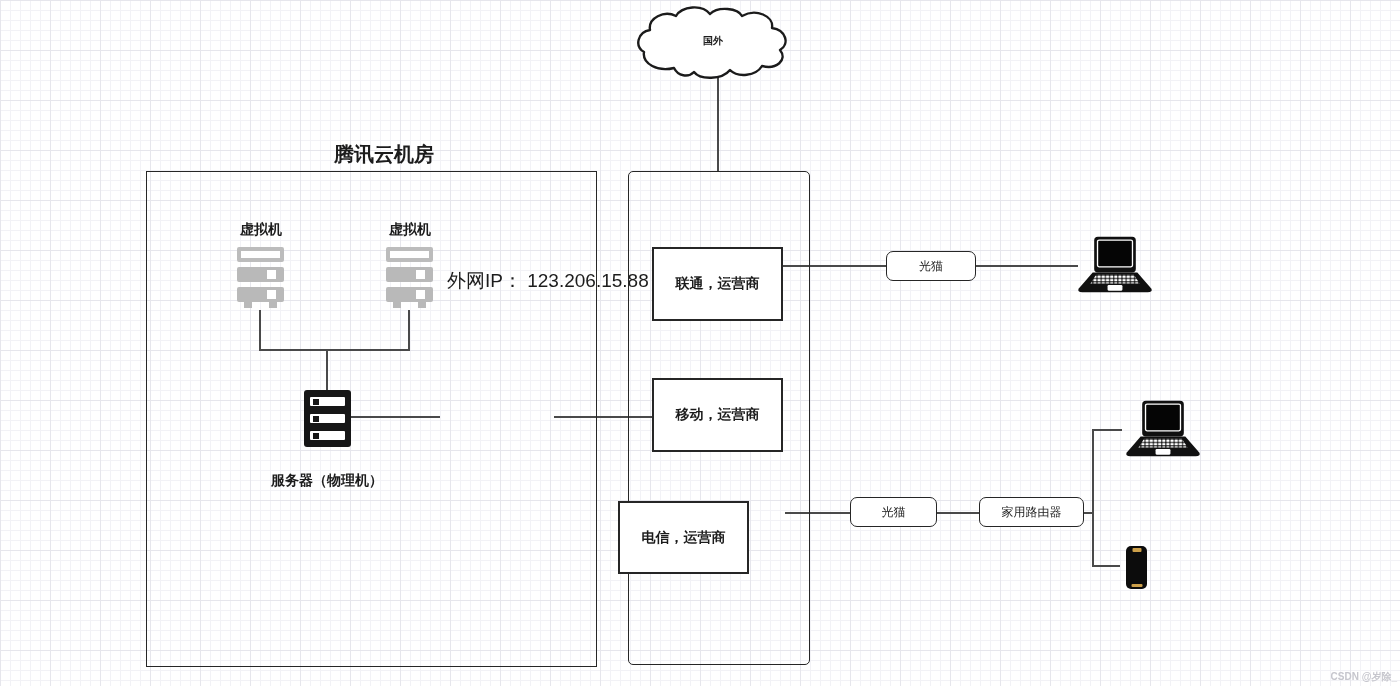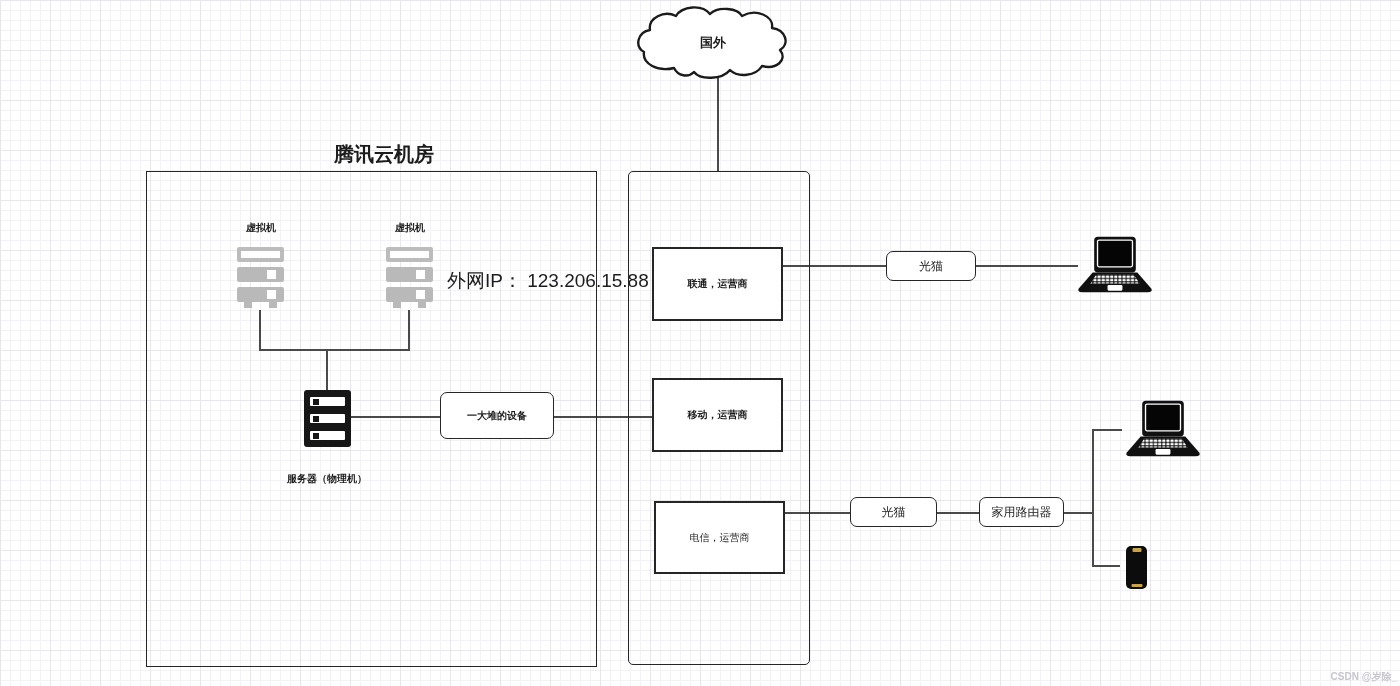--- a/index.html
+++ b/index.html
@@ -14,21 +14,21 @@
     background-size:50px 50px,50px 50px,10px 10px,10px 10px;
     font-family:"Liberation Sans","DejaVu Sans",sans-serif;
     color:#1c1c1c;
   }
   .ln{position:absolute;background:#4a4a4a}
   .box{position:absolute;border:2px solid #262626;display:flex;align-items:center;justify-content:center;text-align:left;box-sizing:border-box}
   .fill{background:#fff}
   .round{border-radius:7px;border-width:1.6px}
   .lbl{position:absolute;white-space:nowrap;font-weight:600}
   .ctr{transform:translateX(-50%)}
-  .fs17{font-size:20px}.fs14{font-size:10px}.fs13{font-size:19px;font-weight:500}.fs12{font-size:12px;font-weight:500}
+  .fs17{font-size:20px}.fs14{font-size:14px}.fs13{font-size:19px;font-weight:500}.fs12{font-size:12px;font-weight:500}
   
   .vm{position:absolute;width:47px}
   .vm .bar{height:15px;border-radius:2px;background:#b9b9b9;position:relative;margin-top:5px}
   .vm .bar.top{background:#fff;border:4.5px solid #bcbcbc;margin-top:0;box-sizing:border-box}
   .vm .bar .sq{position:absolute;top:3px;right:8px;width:9px;height:9px;background:#fff}
   .vm .feet{height:6px;position:relative}
   .vm .feet i{position:absolute;top:0;width:8px;height:6px;background:#b9b9b9}
   .vm .feet i.l{left:7px}.vm .feet i.r{right:7px}
   
   .srv{position:absolute;width:47px;height:57px;background:#161616;border-radius:3px;padding:7px 6px;box-sizing:border-box;display:flex;flex-direction:column;justify-content:space-between}
@@ -74,21 +74,21 @@
   <div class="ln" style="left:785px;top:512px;width:65px;height:2px"></div>
   <div class="ln" style="left:937px;top:512px;width:42px;height:2px"></div>
   <div class="ln" style="left:1063px;top:512px;width:30px;height:2px"></div>
   <div class="ln" style="left:1092px;top:429px;width:2px;height:138px"></div>
   <div class="ln" style="left:1092px;top:429px;width:30px;height:2px"></div>
   <div class="ln" style="left:1092px;top:565px;width:28px;height:2px"></div>
 
   <svg class="cloud" width="160" height="76" viewBox="0 0 160 76">
     <path d="M40 62 C24 66 8 58 10 46 C0 40 4 26 16 24 C14 12 30 4 42 10 C48 0 68 -2 76 8 C84 0 104 2 108 10 C122 2 140 10 138 22 C152 24 156 38 146 44 C154 54 142 64 128 60 C122 70 104 72 96 64 C88 74 66 74 60 66 C54 72 44 70 40 62 Z" fill="#ffffff" stroke="#1b1b1b" stroke-width="2.4" stroke-linejoin="round"></path>
   </svg>
-  <div class="lbl ctr fs14" style="left:713px;top:34px;font-size:13px">国外</div>
+  <div class="lbl ctr fs14" style="left:713px;top:34px;font-size:10px">国外</div>
 
   <div class="lbl ctr fs17" style="left:384px;top:141px">腾讯云机房</div>
   <div class="box" style="left:146px;top:171px;width:451px;height:496px;border-width:1.8px"></div>
 
   <div class="lbl ctr fs14" style="left:261px;top:221px">虚拟机</div>
   <div class="lbl ctr fs14" style="left:410px;top:221px">虚拟机</div>
 
   <div class="vm" style="left:237px;top:247px">
     <div class="bar top"></div>
     <div class="bar">
@@ -124,42 +124,39 @@
       </div>
     <div class="row">
         <i></i>
       </div>
     <div class="row">
         <i></i>
       </div>
   </div>
   <div class="lbl ctr fs14" style="left:327px;top:472px">服务器（物理机）</div>
 
-  <div class="box fill round fs14" style="left:440px;top:392px;width:114px;height:47px;font-weight:600">
-    <span>一大堆的设备</span>
-  </div>
 
   <div class="box" style="left:628px;top:171px;width:182px;height:494px;border-radius:5px;border-width:1.8px"></div>
   <div class="box fill fs14" style="left:652px;top:247px;width:131px;height:74px;font-weight:600">
     <span>联通，运营商</span>
   </div>
   <div class="box fill fs14" style="left:652px;top:378px;width:131px;height:74px;font-weight:600">
     <span>移动，运营商</span>
   </div>
-  <div class="box fill fs14" style="left:654px;top:501px;width:131px;height:73px;font-weight:400">
+  <div class="box fill fs14" style="left:618px;top:501px;width:131px;height:73px;font-weight:700">
     <span>电信，运营商</span>
   </div>
 
   <div class="box fill round fs12" style="left:886px;top:251px;width:90px;height:30px">
     <span>光猫</span>
   </div>
   <div class="box fill round fs12" style="left:850px;top:497px;width:87px;height:30px">
     <span>光猫</span>
   </div>
-  <div class="box fill round fs12" style="left:979px;top:497px;width:85px;height:30px">
+  <div class="box fill round fs12" style="left:979px;top:497px;width:105px;height:30px">
     <span>家用路由器</span>
   </div>
 
   <svg class="laptop" style="left:1076px;top:236px" width="78" height="58" viewBox="0 0 104 78">
       <use href="#laptop-sym"></use>
     </svg>
   <svg class="laptop" style="left:1124px;top:400px" width="78" height="58" viewBox="0 0 104 78">
       <use href="#laptop-sym"></use>
     </svg>
   <div class="phone" style="left:1126px;top:546px">

